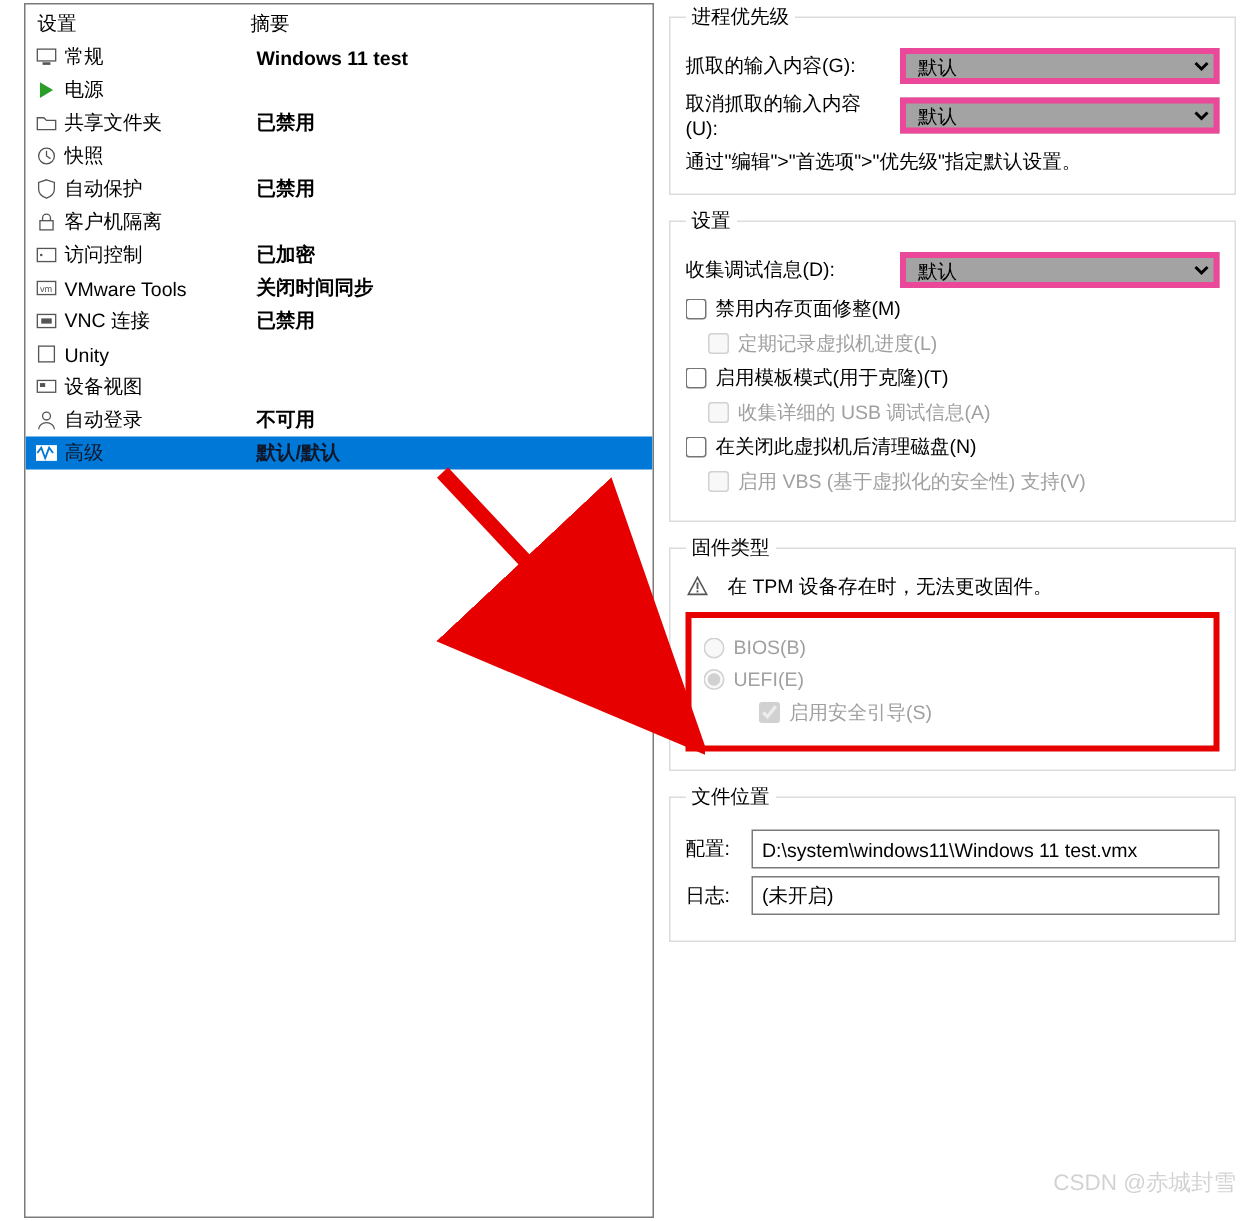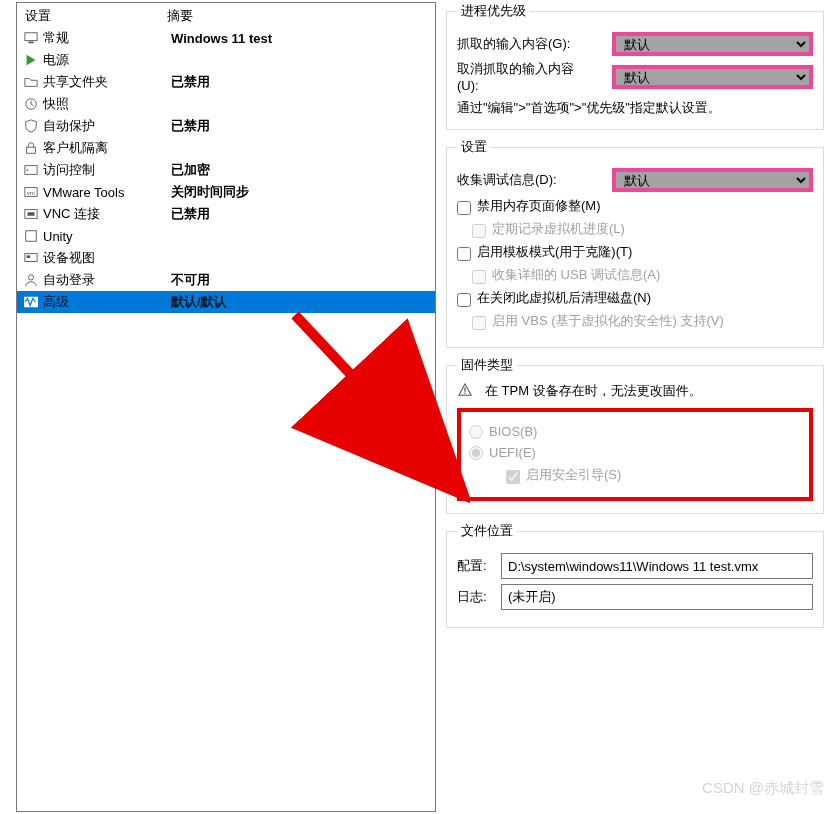--- a/index.html
+++ b/index.html
@@ -63,54 +63,55 @@
   padding: 8px 10px 12px 10px;
 }
 legend {
   padding: 0 4px;
   font-size: 13px;
 }
 .form-row {
   display: flex;
   align-items: center;
   margin: 4px 0;
-  gap: 20px;
+  gap: 8px;
 }
 .form-row label.fl { width: 135px; }
 select {
   flex: 1;
   height: 24px;
   border: 4px solid #ec4899;
   background: #a3a3a3;
   padding: 0 4px;
   font-family: inherit;
   font-size: 13px;
 }
 .hint { margin-top: 6px; }
 .cb-row {
   display: flex;
-  align-items: flex-end;
+  align-items: center;
   gap: 6px;
   margin: 5px 0;
 }
 .cb-row input[type=checkbox] {
   width: 14px; height: 14px;
 }
 .cb-row.disabled { color: #a0a0a0; padding-left: 15px; }
 .radio-row {
   display: flex;
   align-items: center;
   gap: 6px;
   margin: 6px 0 6px 6px;
   color: #a0a0a0;
 }
 .radio-row input[type=radio] { width: 14px; height: 14px; }
 .sub-cb { margin-left: 28px; }
 .warn-row {
   display: flex;
+  align-items: center;
   gap: 8px;
   margin-bottom: 8px;
 }
 .firmware-box {
   border: 4px solid #e60000;
   padding: 6px 2px 8px 2px;
   margin-top: 4px;
 }
 .file-row {
   display: flex;

